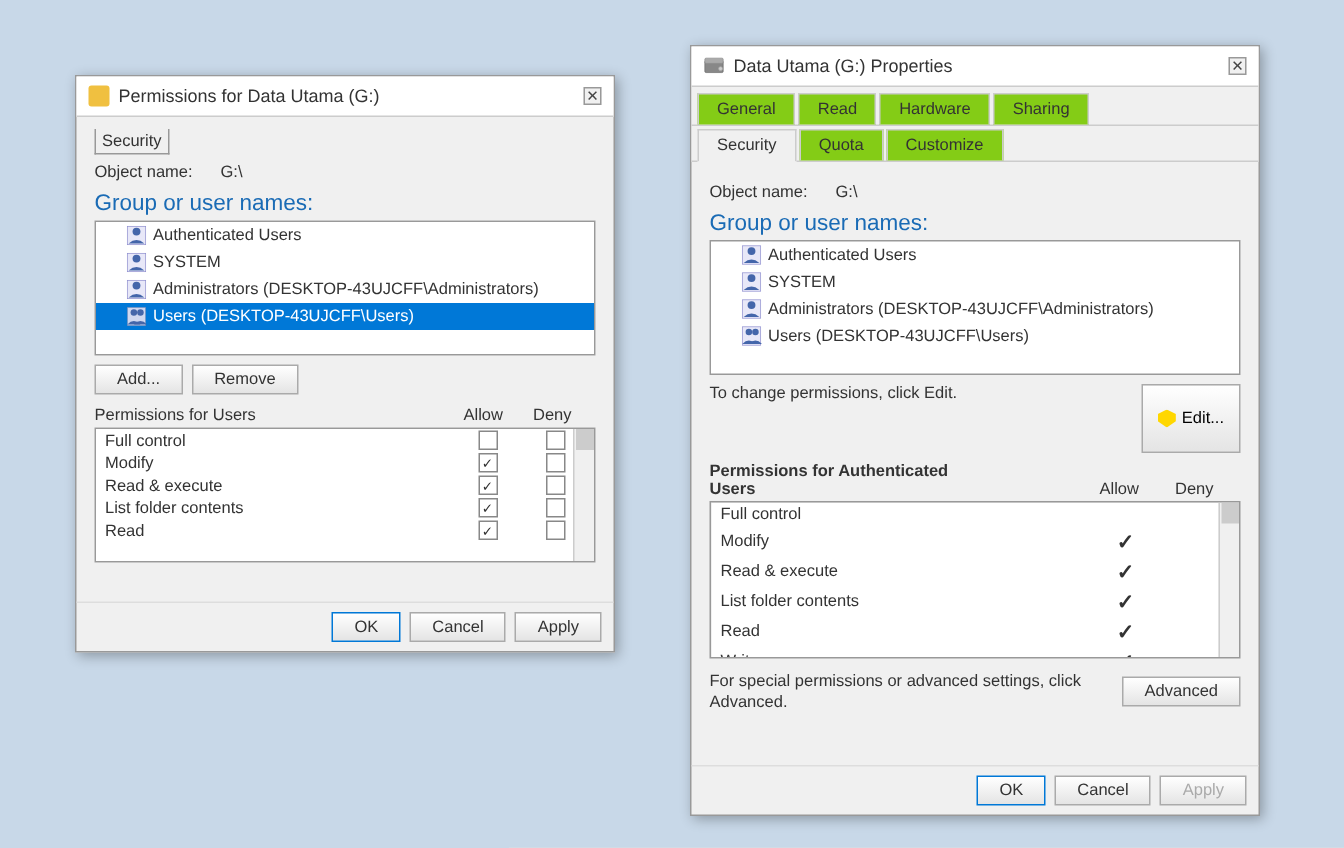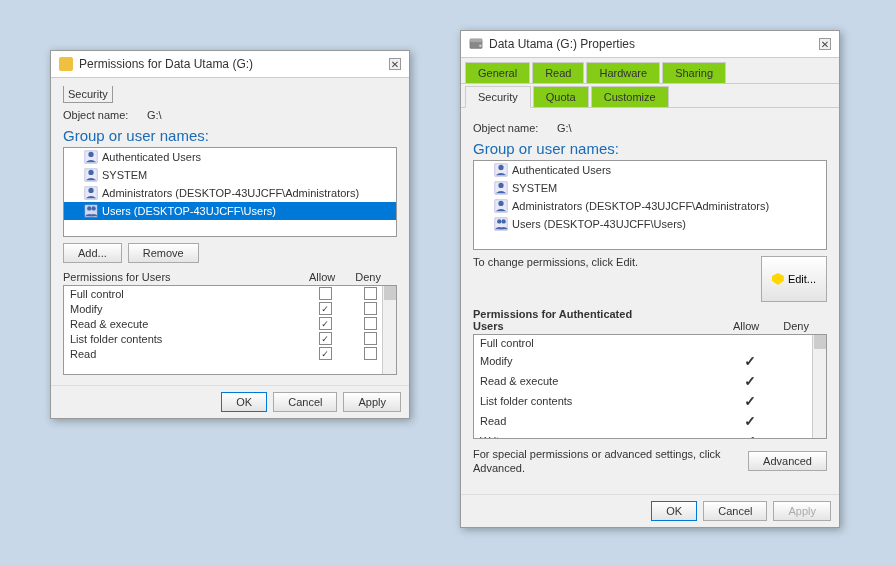--- a/index.html
+++ b/index.html
@@ -224,20 +224,21 @@
       font-size: 9px;
       color: #333;
     }
 
     .dialog-footer {
       display: flex;
       justify-content: flex-end;
       gap: 6px;
       padding: 6px 8px;
       border-top: 1px solid #ddd;
+      margin-top: 16px;
     }
 
     
     .change-perm-row {
       display: flex;
       align-items: flex-start;
       justify-content: space-between;
       margin: 6px 0;
       font-size: 11px;
       color: #333;

